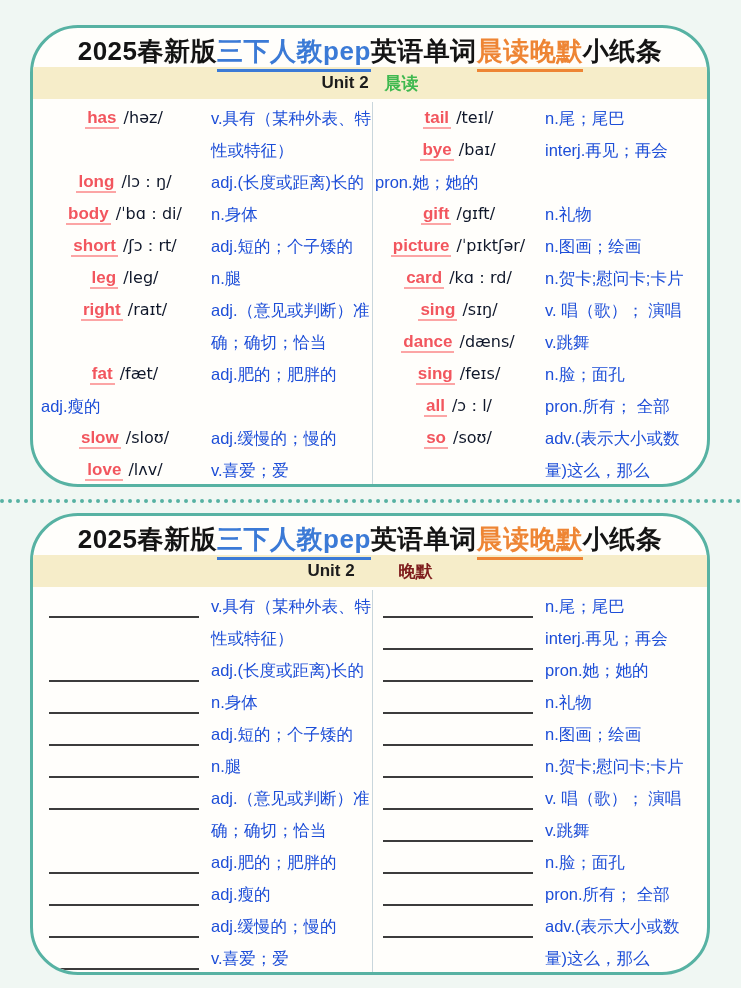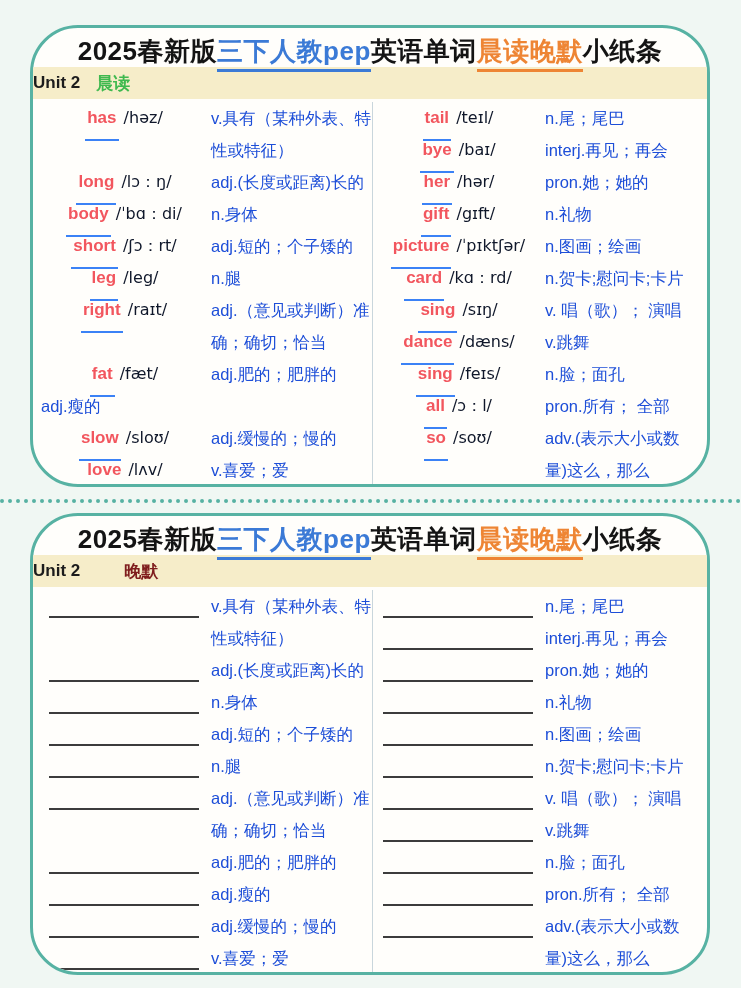--- a/index.html
+++ b/index.html
@@ -16,38 +16,38 @@
     height:39px; padding-top:6px; text-align:center;
     font-size:26px; font-weight:bold; color:#141414; white-space:nowrap;
     letter-spacing:0.5px;
   }
   .tp { display:inline-block; }
   .tp-blue { color:#3b7ad6; border-bottom:3px solid #3b7ad6; }
   .tp-orange { color:#ee8534; border-bottom:3px solid #ee8534; }
 
   .unit-bar {
     height:32px; background:#f6edc9;
-    display:flex; align-items:center; gap:16px;
+    display:flex; justify-content:center; align-items:center; gap:16px;
     font-size:17px; font-weight:bold; color:#1c1c1c;
   }
   .mode-morning { color:#3fb94f; }
   .mode-evening { color:#7f1d1d;margin-left:28px; }
 
   .content { display:flex; height:388px; padding:3px 0 0 6px; }
   .col { width:333px; }
   .col-divider { width:1px; background:#c9d6dc; }
 
   .entry { display:flex; align-items:flex-start; }
   .wp {
     width:170px; flex:0 0 170px; text-align:center;
     line-height:32px; font-size:17px; white-space:nowrap;
   }
   .word {
     color:#f2565e; font-weight:bold;
-    border-bottom:2px solid #3b82f6; padding:0 2px 12px;
+    border-bottom:2px solid #fca5a5; padding:0 2px 0;
   }
   .pron { color:#0f172a; font-family:"DejaVu Sans","Liberation Sans",sans-serif; font-size:16px; }
   .blank { width:150px; height:28px; margin:0 auto; border-bottom:2px solid #3c3c3c; }
   .def { flex:1; padding-left:2px; }
   .def-line { line-height:32px; font-size:16.5px; color:#1d4ed8; white-space:nowrap; }
 
   .dotted-sep { margin:12px 0 10px; border-top:4px dotted #57b2a3; height:0; }
 </style>
 </head>
 <body>
@@ -134,21 +134,20 @@
               <div class="def-line">n.尾；尾巴</div>
             </div>
           </div>
           <div class="entry">
             <div class="wp"><span class="word">bye</span><span class="pron"> /baɪ/</span></div>
             <div class="def">
               <div class="def-line">interj.再见；再会</div>
             </div>
           </div>
           <div class="entry">
-            <div class="wp"><span class="word">her</span><span class="pron"> /hər/</span></div>
             <div class="def">
               <div class="def-line">pron.她；她的</div>
             </div>
           </div>
           <div class="entry">
             <div class="wp"><span class="word">gift</span><span class="pron"> /gɪft/</span></div>
             <div class="def">
               <div class="def-line">n.礼物</div>
             </div>
           </div>

